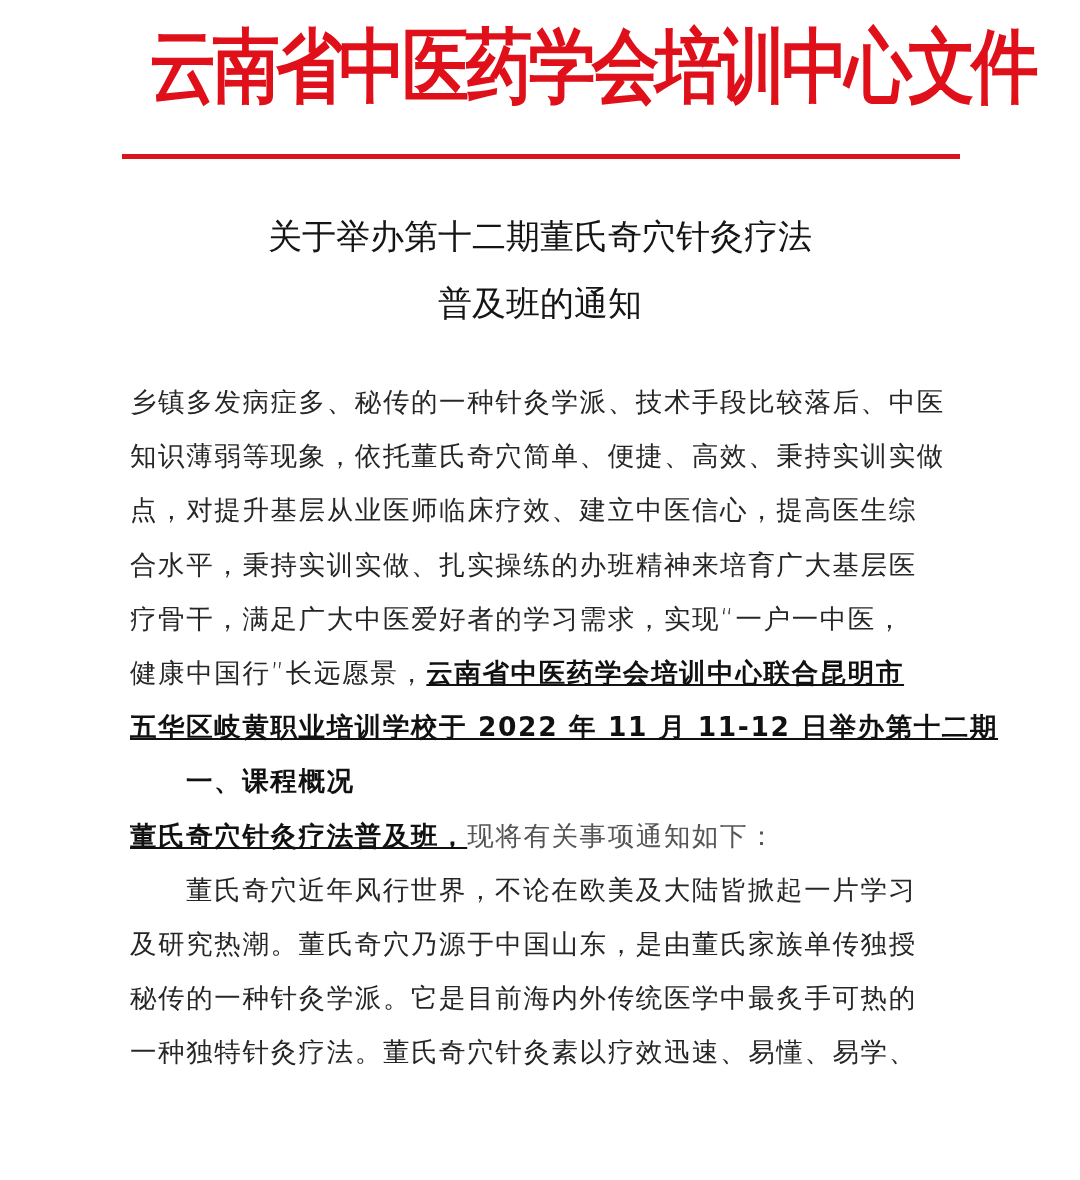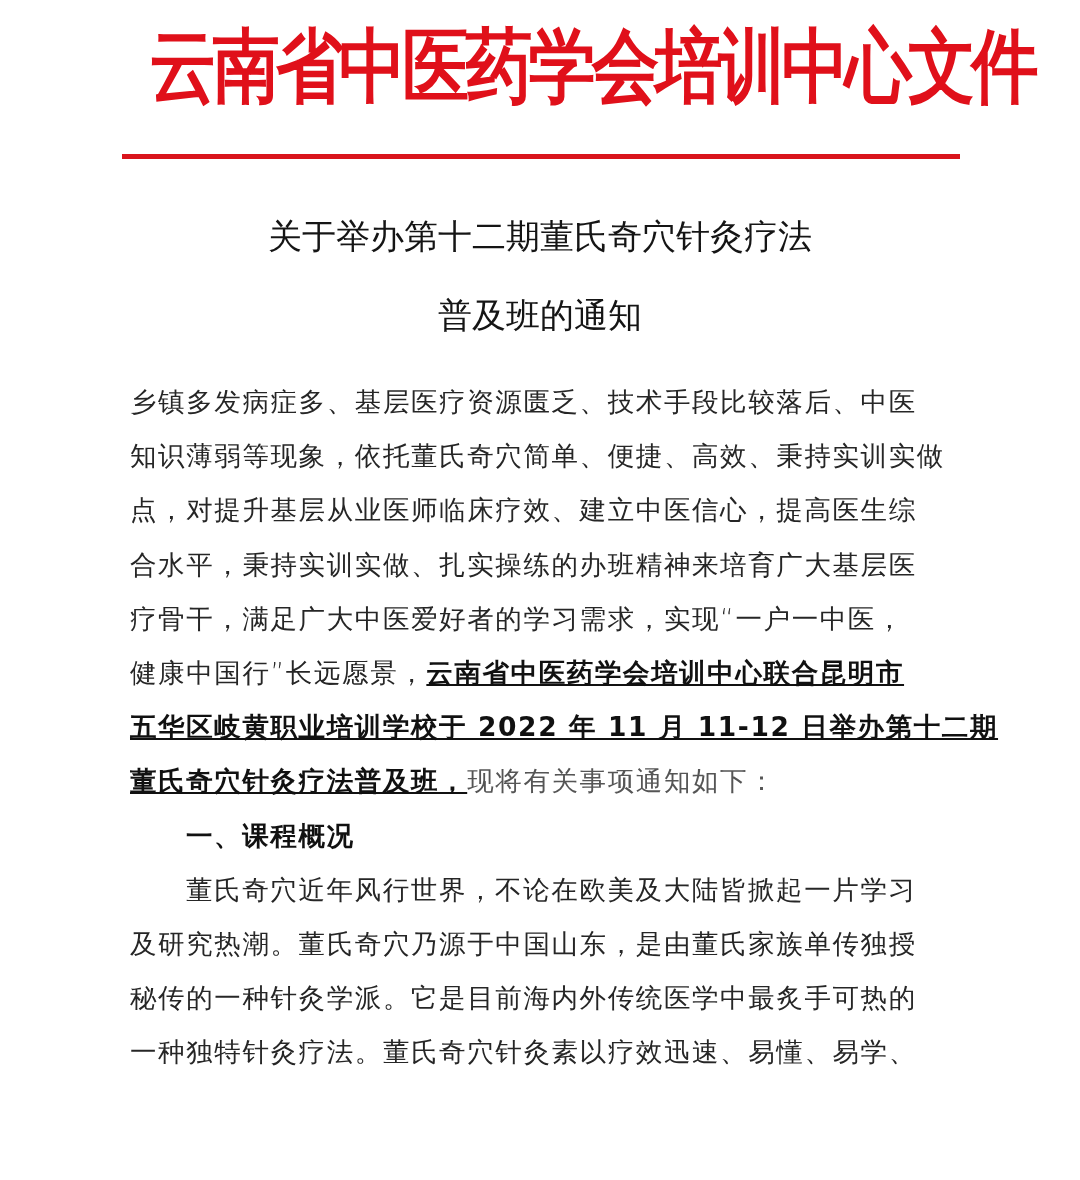--- a/index.html
+++ b/index.html
@@ -43,21 +43,21 @@
       position: absolute;
       left: 120px;
       width: 840px;
       text-align: center;
       font-family: Liberation Serif, serif;
       font-size: 34px;
       color: #151515;
       white-space: nowrap;
     }
     .doc-title.l1 { top: 214px; }
-    .doc-title.l2 { top: 293px; }
+    .doc-title.l2 { top: 281px; }
     .body-text {
       position: absolute;
       top: 375px;
       left: 130px;
       width: 822px;
     }
     .line {
       height: 54.2px;
       line-height: 54.2px;
       font-size: 26.5px;
@@ -82,32 +82,32 @@
 </head>
 <body>
 
 <div class="header-title">云南省中医药学会培训中心文件</div>
 <div class="header-rule"></div>
 
 <div class="doc-title l1">关于举办第十二期董氏奇穴针灸疗法</div>
 <div class="doc-title l2">普及班的通知</div>
 
 <div class="body-text">
-  <div class="line">乡镇多发病症多、基层医疗资源匮乏、技术手段比较落后、中医</div>
+  <div class="line">乡镇多发病症多、秘传的一种针灸学派、技术手段比较落后、中医</div>
   <div class="line">知识薄弱等现象，依托董氏奇穴简单、便捷、高效、秉持实训实做</div>
   <div class="line">点，对提升基层从业医师临床疗效、建立中医信心，提高医生综</div>
   <div class="line">合水平，秉持实训实做、扎实操练的办班精神来培育广大基层医</div>
   <div class="line">疗骨干，满足广大中医爱好者的学习需求，实现“一户一中医，</div>
   <div class="line">
     <span>健康中国行”长远愿景，</span><span class="b">云南省中医药学会培训中心联合昆明市</span>
   </div>
   <div class="line">
     <span class="b">五华区岐黄职业培训学校于 2022 年 11 月 11-12 日举办第十二期</span>
   </div>
+  <div class="line indent section-heading">一、课程概况</div>
   <div class="line">
     <span class="b">董氏奇穴针灸疗法普及班，</span><span class="g">现将有关事项通知如下：</span>
   </div>
-  <div class="line indent section-heading">一、课程概况</div>
   <div class="line indent">董氏奇穴近年风行世界，不论在欧美及大陆皆掀起一片学习</div>
   <div class="line">及研究热潮。董氏奇穴乃源于中国山东，是由董氏家族单传独授</div>
   <div class="line">秘传的一种针灸学派。它是目前海内外传统医学中最炙手可热的</div>
   <div class="line">一种独特针灸疗法。董氏奇穴针灸素以疗效迅速、易懂、易学、</div>
 </div>
 
 </body></html>

